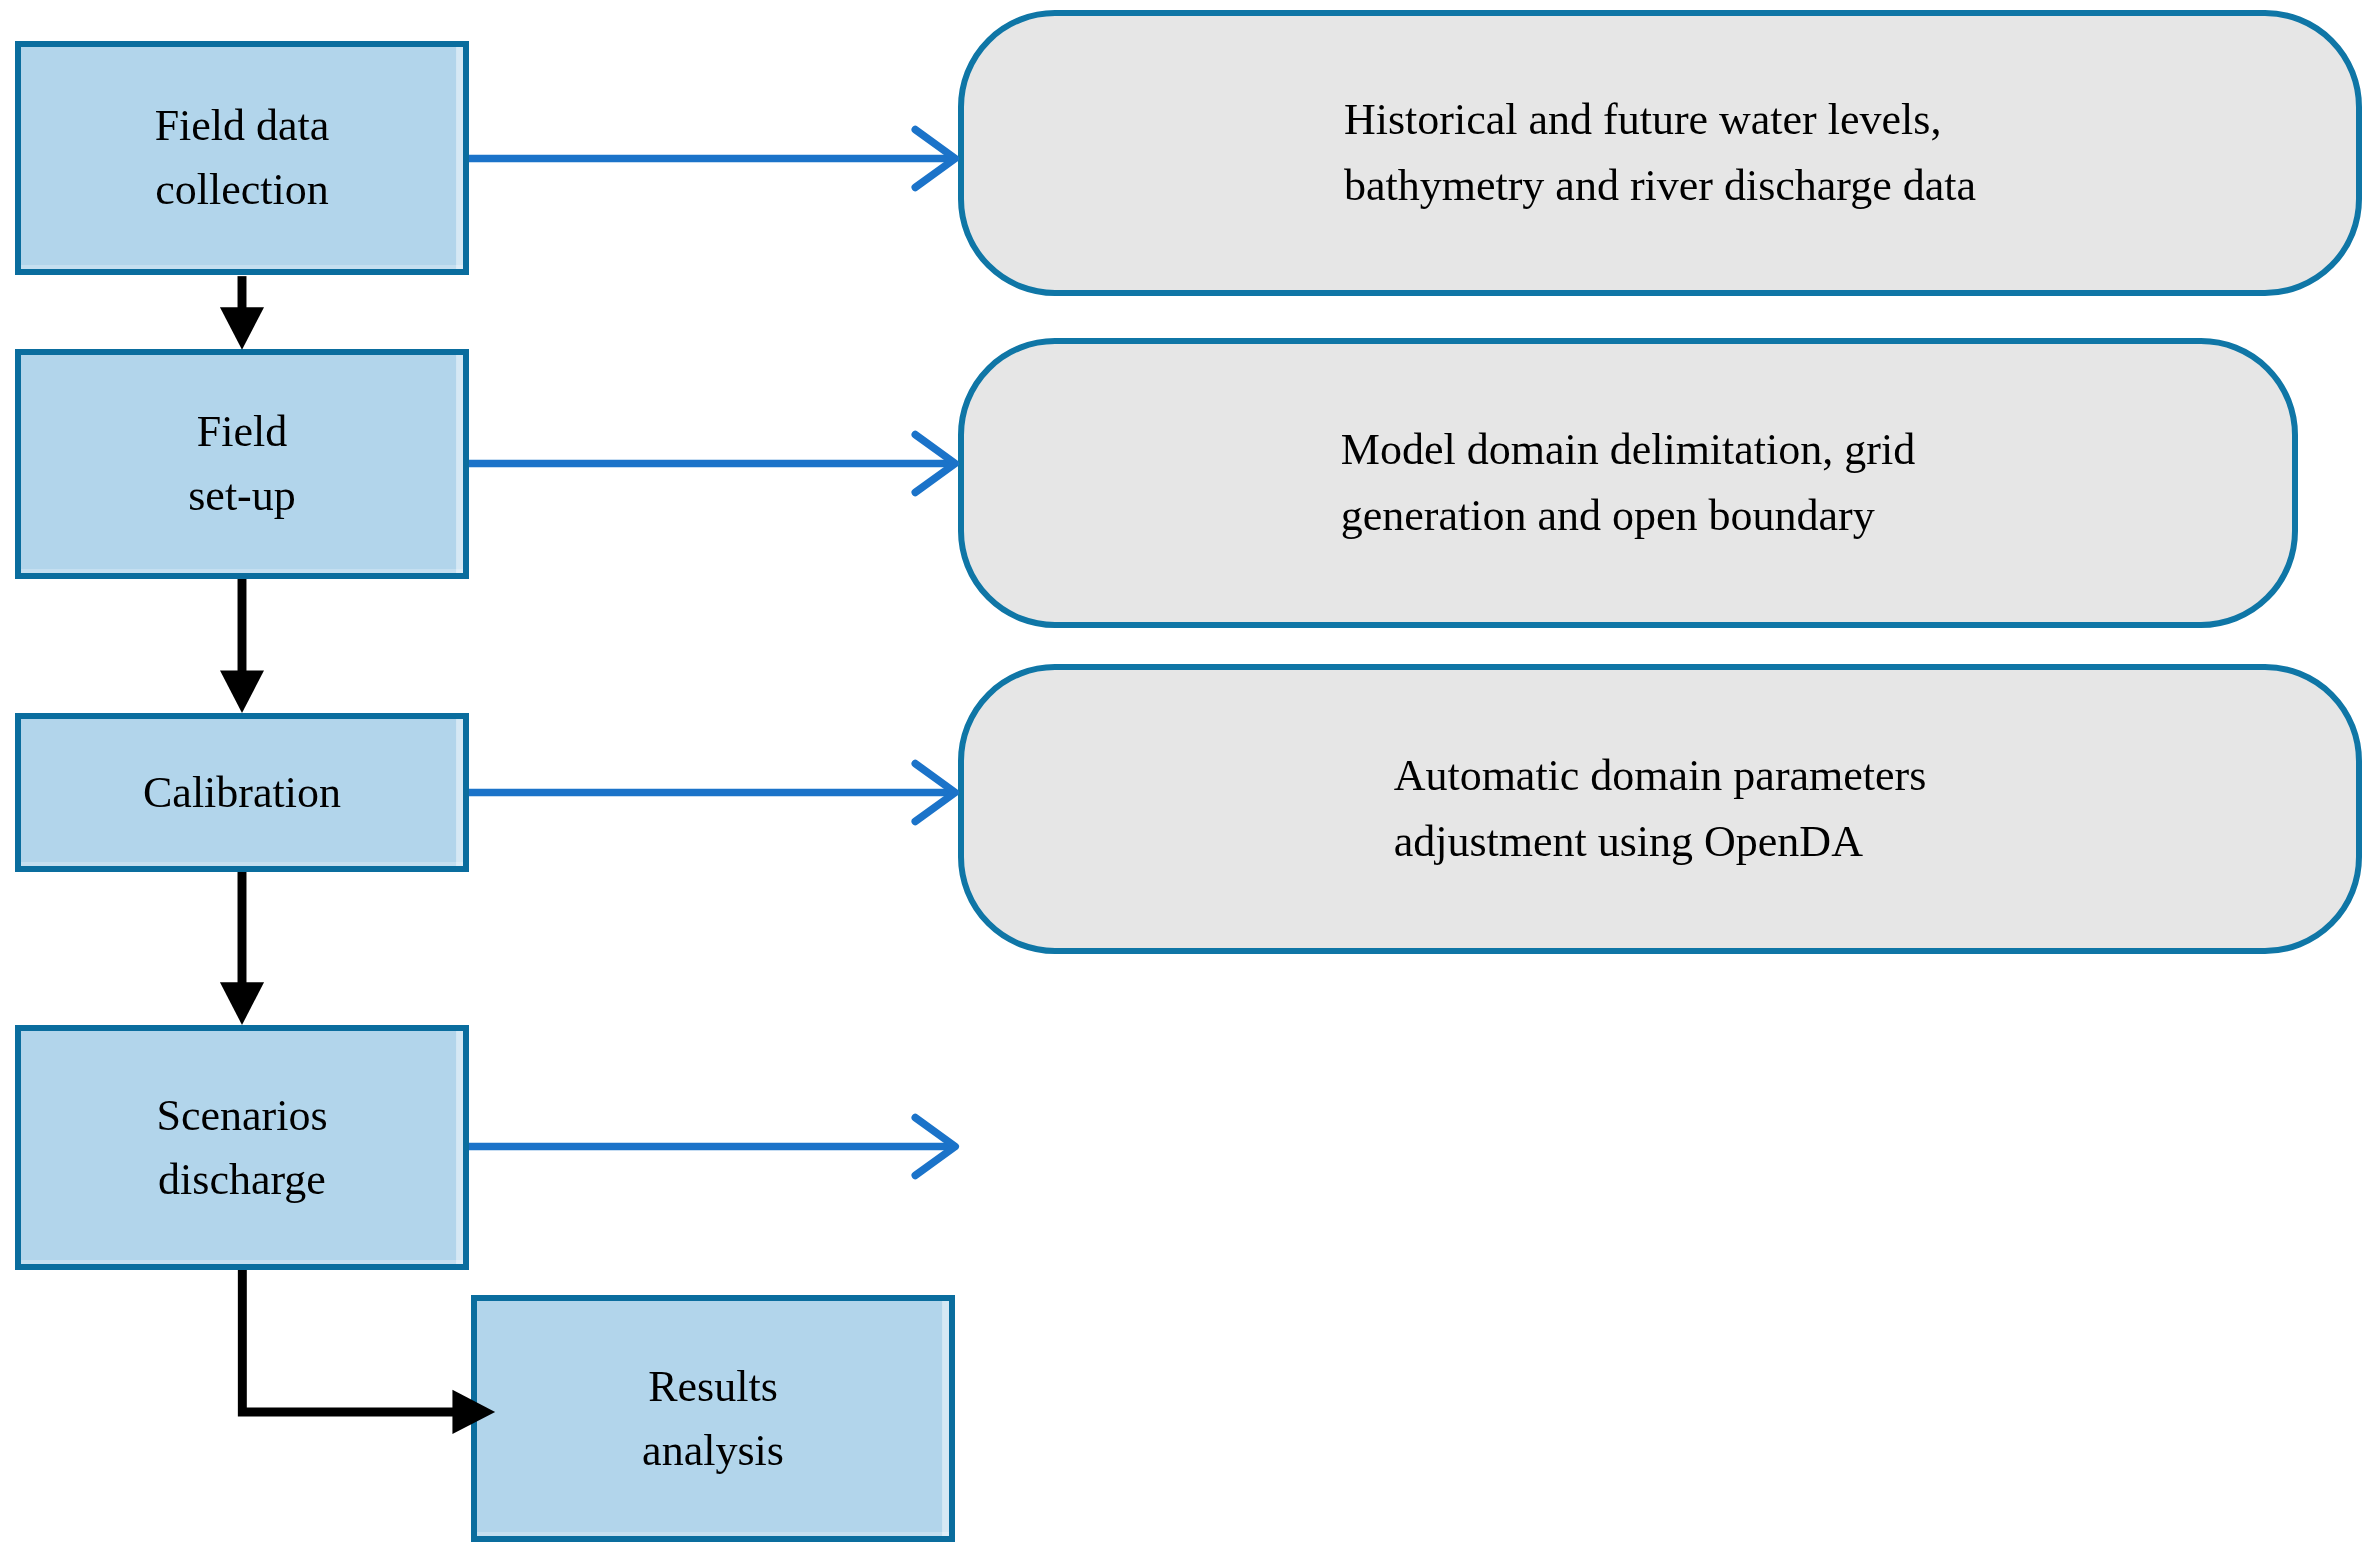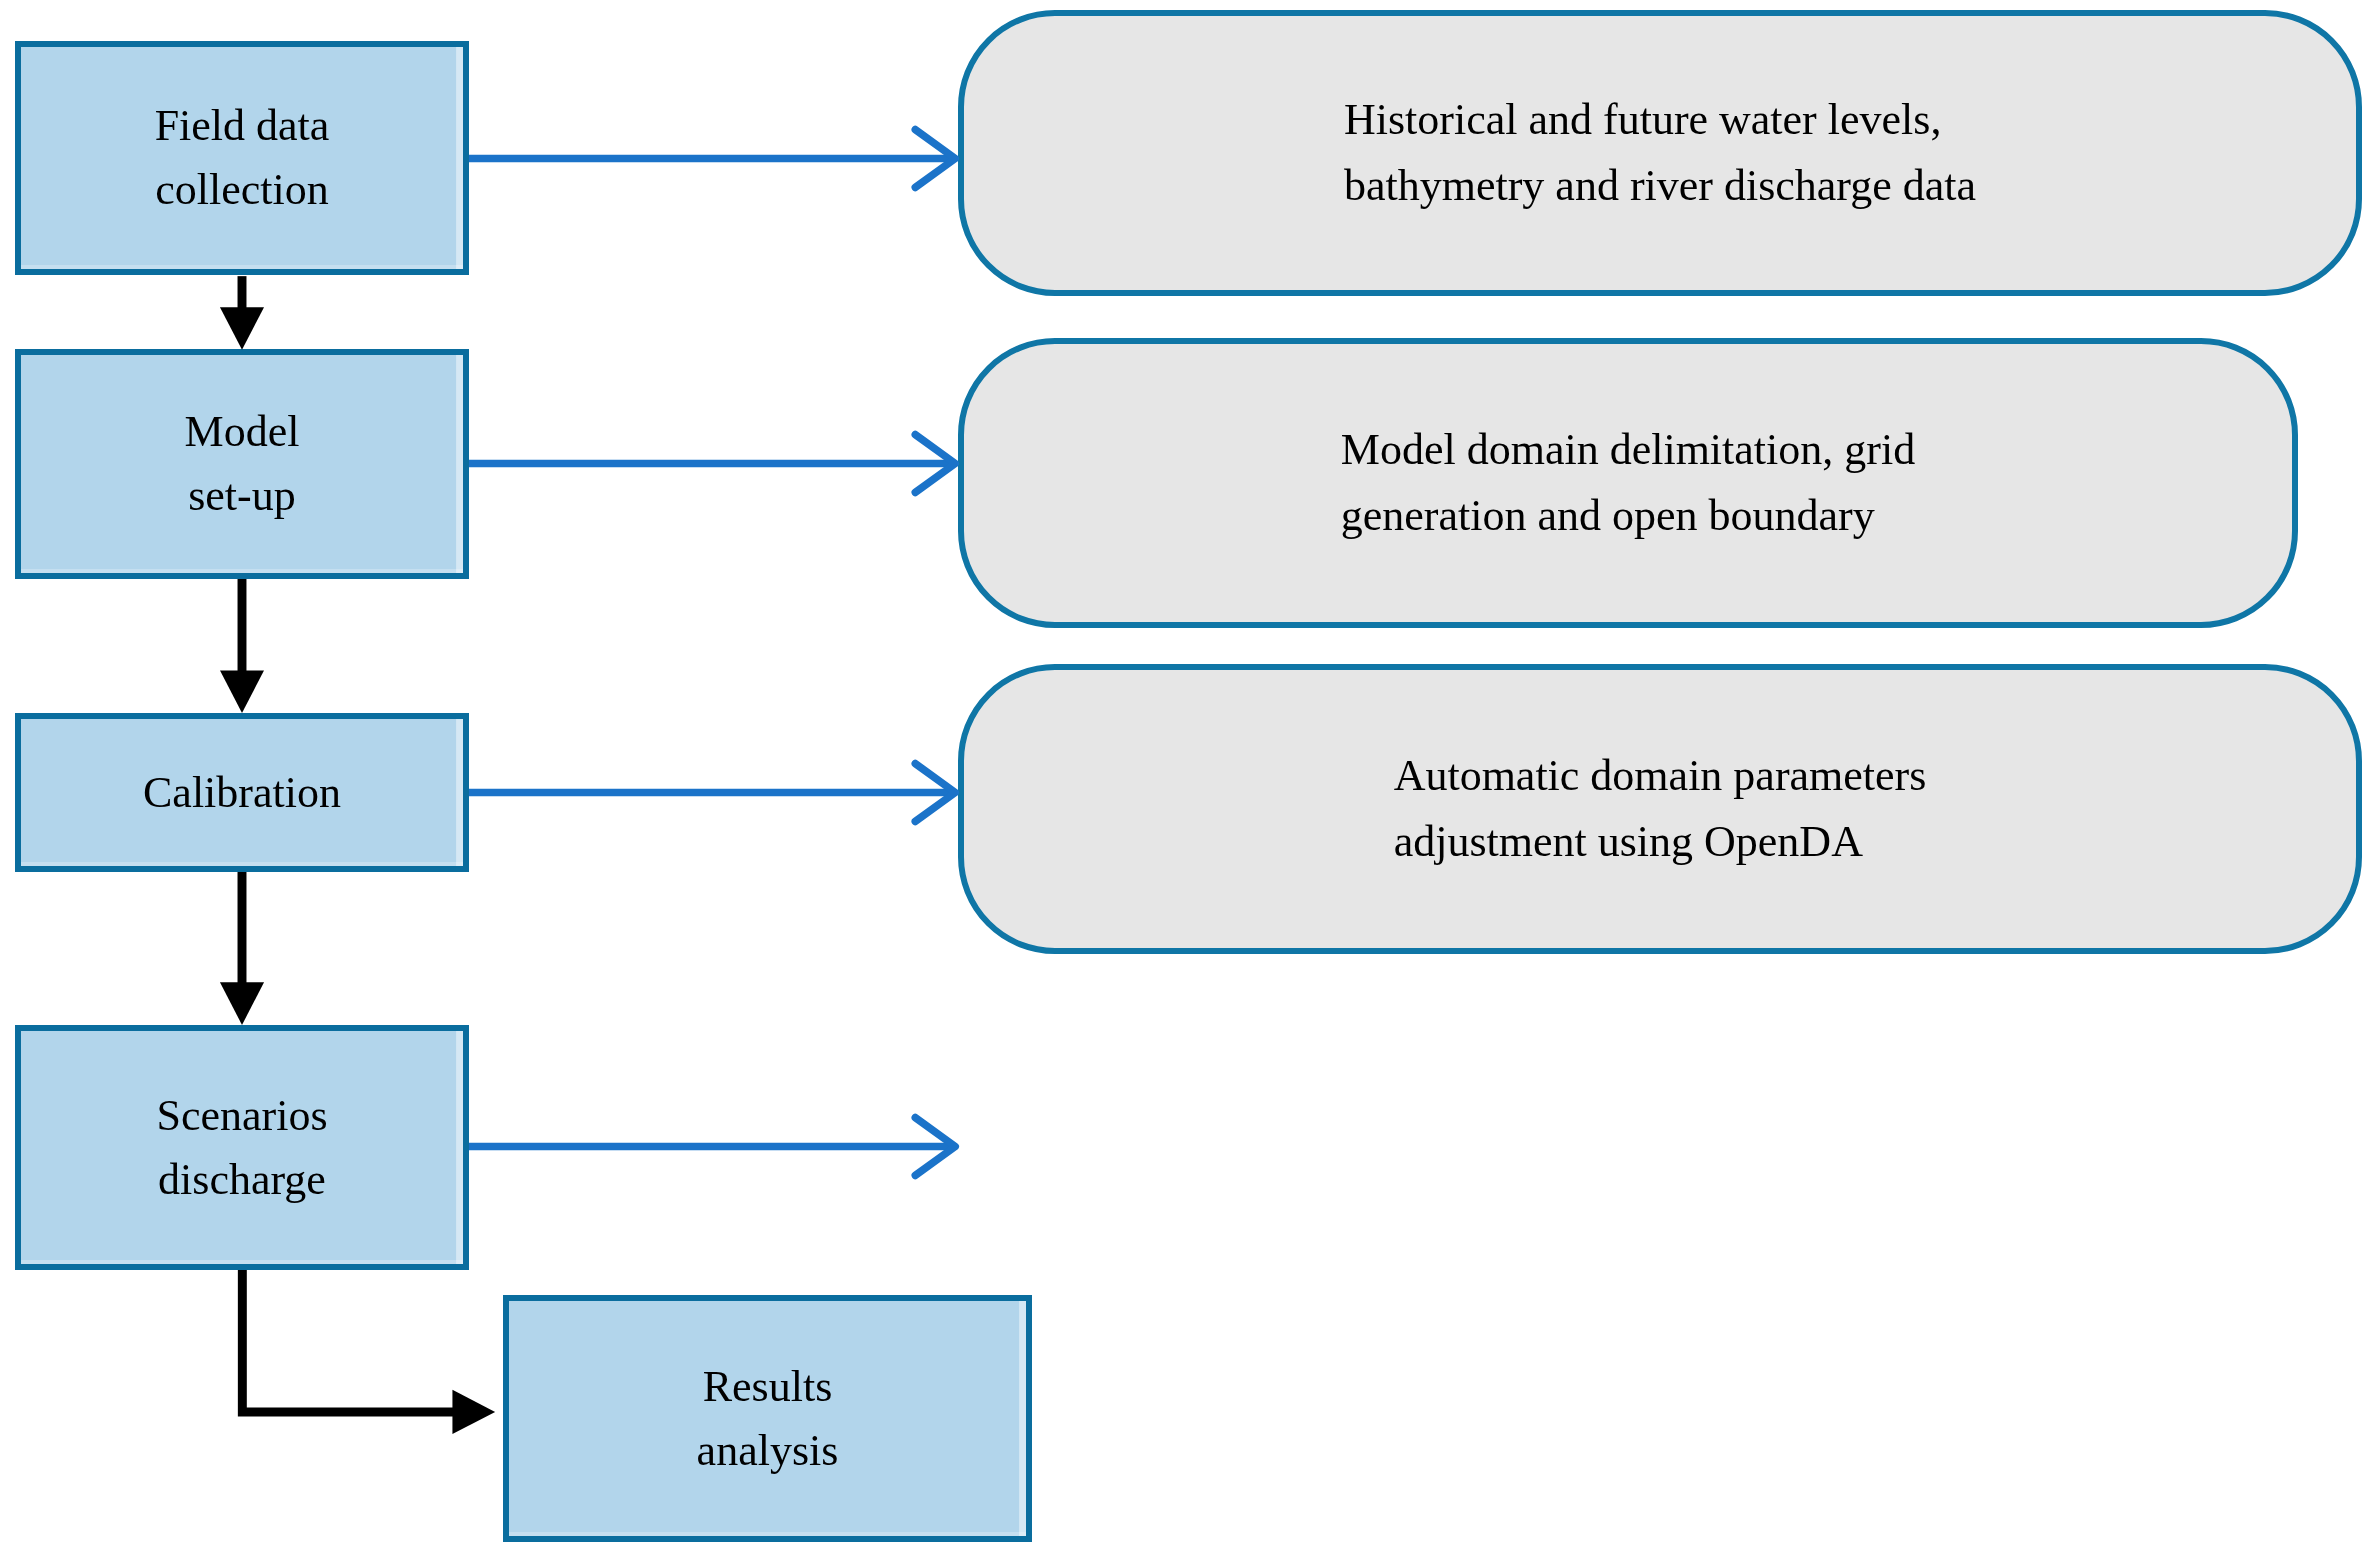--- a/index.html
+++ b/index.html
@@ -82,34 +82,34 @@
 <body>
 
 <div class="canvas">
 
   <div class="step-box" style="left:15px;top:41px;width:454px;height:234px">
     <span class="box-label">Field data
 collection</span>
   </div>
 
   <div class="step-box" style="left:15px;top:349px;width:454px;height:230px">
-    <span class="box-label">Model
+    <span class="box-label">Field
 set-up</span>
   </div>
 
   <div class="step-box" style="left:15px;top:713px;width:454px;height:159px">
     <span class="box-label">Calibration</span>
   </div>
 
   <div class="step-box" style="left:15px;top:1025px;width:454px;height:245px">
     <span class="box-label">Scenarios
 discharge</span>
   </div>
 
-  <div class="step-box" style="left:503px;top:1295px;width:529px;height:247px">
+  <div class="step-box" style="left:471px;top:1295px;width:484px;height:247px">
     <span class="box-label">Results
 analysis</span>
   </div>
 
   <div class="output-box" style="left:958px;top:10.3px;width:1404px;height:286px">
     <span class="box-label">Historical and future water levels,
 bathymetry and river discharge data</span>
   </div>
 
   <div class="output-box" style="left:958px;top:338px;width:1340px;height:290px">

